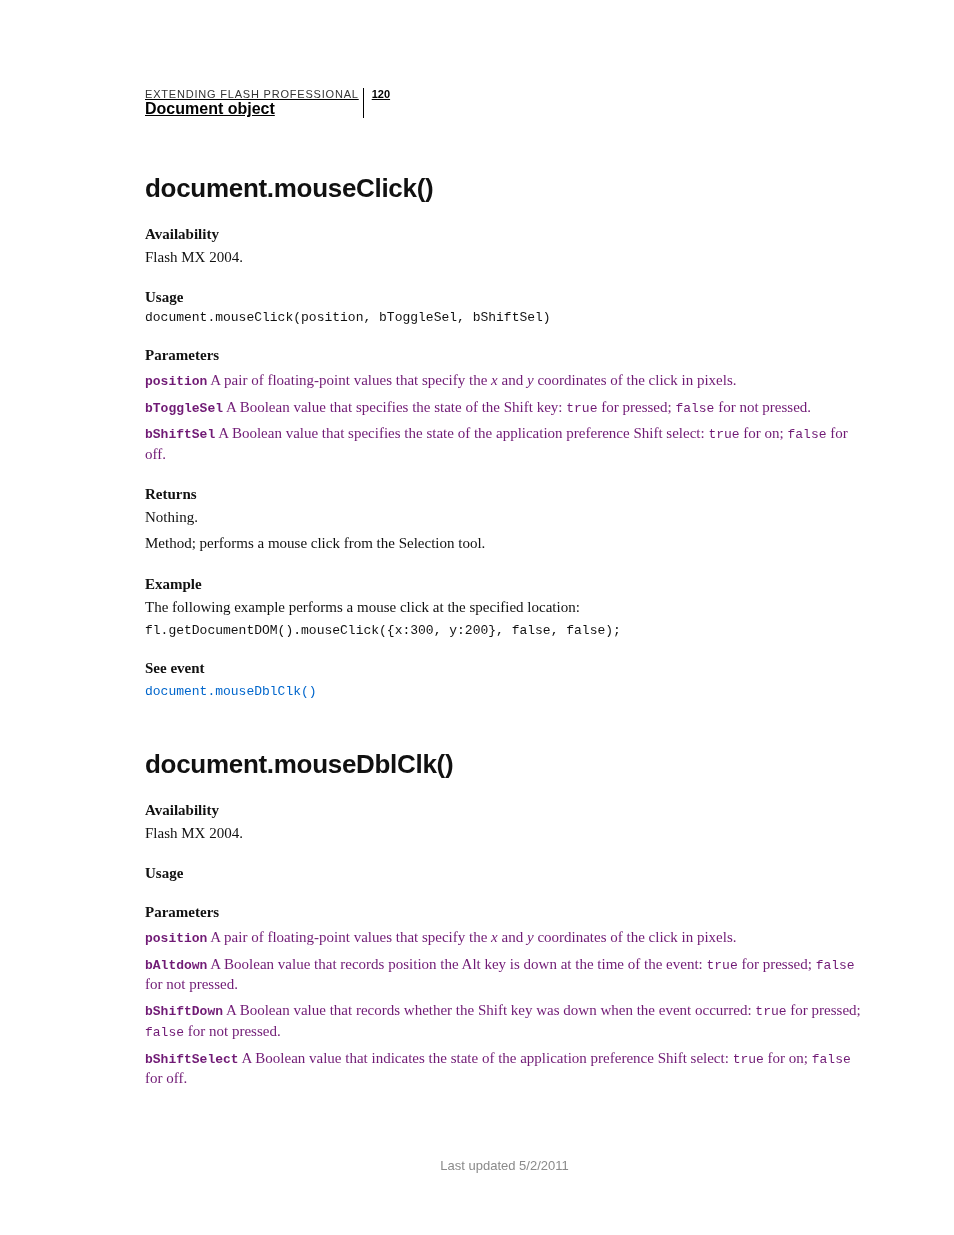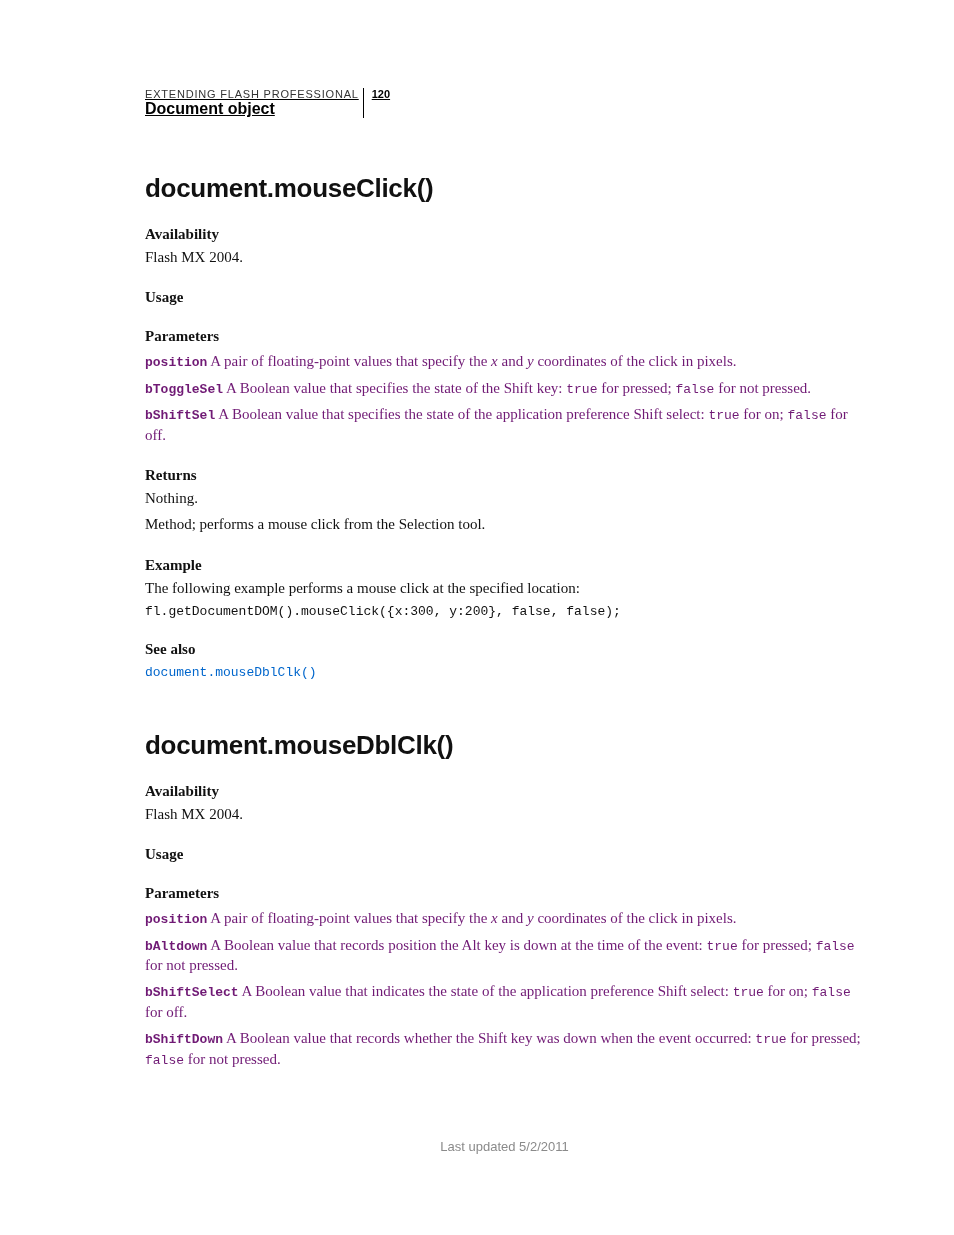--- a/index.html
+++ b/index.html
@@ -129,20 +129,21 @@
     </div>
   </div>
 
   
   <h1 class="method first">document.mouseClick()</h1>
 
   <div class="subhead">Availability</div>
   <p class="body-text">Flash MX 2004.</p>
 
   <div class="subhead">Usage</div>
+  <div class="code">document.mouseClick(position, bToggleSel, bShiftSel)</div>
 
   <div class="subhead">Parameters</div>
 
   <p class="param-line">
     <span class="param-name">position</span><span>  A pair of floating-point values that specify the </span><span class="italic">x</span><span> and </span><span class="italic">y</span><span> coordinates of the click in pixels.</span>
   </p>
 
   <p class="param-line">
     <span class="param-name">bToggleSel</span><span>  A Boolean value that specifies the state of the Shift key: </span><span class="code-inline">true</span><span> for pressed; </span><span class="code-inline">false</span><span> for not pressed.</span>
   </p>
@@ -153,21 +154,21 @@
 
   <div class="subhead">Returns</div>
   <p class="body-text">Nothing.</p>
 
   <p class="body-text">Method; performs a mouse click from the Selection tool.</p>
 
   <div class="subhead">Example</div>
   <p class="body-text">The following example performs a mouse click at the specified location:</p>
   <div class="code">fl.getDocumentDOM().mouseClick({x:300, y:200}, false, false);</div>
 
-  <div class="subhead">See also</div>
+  <div class="subhead">See event</div>
   <a href="#" class="link">document.mouseDblClk()</a>
 
   
   <h1 class="method">document.mouseDblClk()</h1>
 
   <div class="subhead">Availability</div>
   <p class="body-text">Flash MX 2004.</p>
 
   <div class="subhead">Usage</div>
 
@@ -175,22 +176,22 @@
 
   <p class="param-line">
     <span class="param-name">position</span><span>  A pair of floating-point values that specify the </span><span class="italic">x</span><span> and </span><span class="italic">y</span><span> coordinates of the click in pixels.</span>
   </p>
 
   <p class="param-line">
     <span class="param-name">bAltdown</span><span>  A Boolean value that records position the Alt key is down at the time of the event: </span><span class="code-inline">true</span><span> for pressed; </span><span class="code-inline">false</span><span> for not pressed.</span>
   </p>
 
   <p class="param-line">
-    <span class="param-name">bShiftSelect</span><span>  A Boolean value that indicates the state of the application preference Shift select: </span><span class="code-inline">true</span><span> for on; </span><span class="code-inline">false</span><span> for off.</span>
+    <span class="param-name">bShiftDown</span><span>  A Boolean value that records whether the Shift key was down when the event occurred: </span><span class="code-inline">true</span><span> for pressed; </span><span class="code-inline">false</span><span> for not pressed.</span>
   </p>
 
   <p class="param-line">
-    <span class="param-name">bShiftDown</span><span>  A Boolean value that records whether the Shift key was down when the event occurred: </span><span class="code-inline">true</span><span> for pressed; </span><span class="code-inline">false</span><span> for not pressed.</span>
+    <span class="param-name">bShiftSelect</span><span>  A Boolean value that indicates the state of the application preference Shift select: </span><span class="code-inline">true</span><span> for on; </span><span class="code-inline">false</span><span> for off.</span>
   </p>
 
   <div class="footer">Last updated 5/2/2011</div>
 
 </div>
 
 </body></html>

